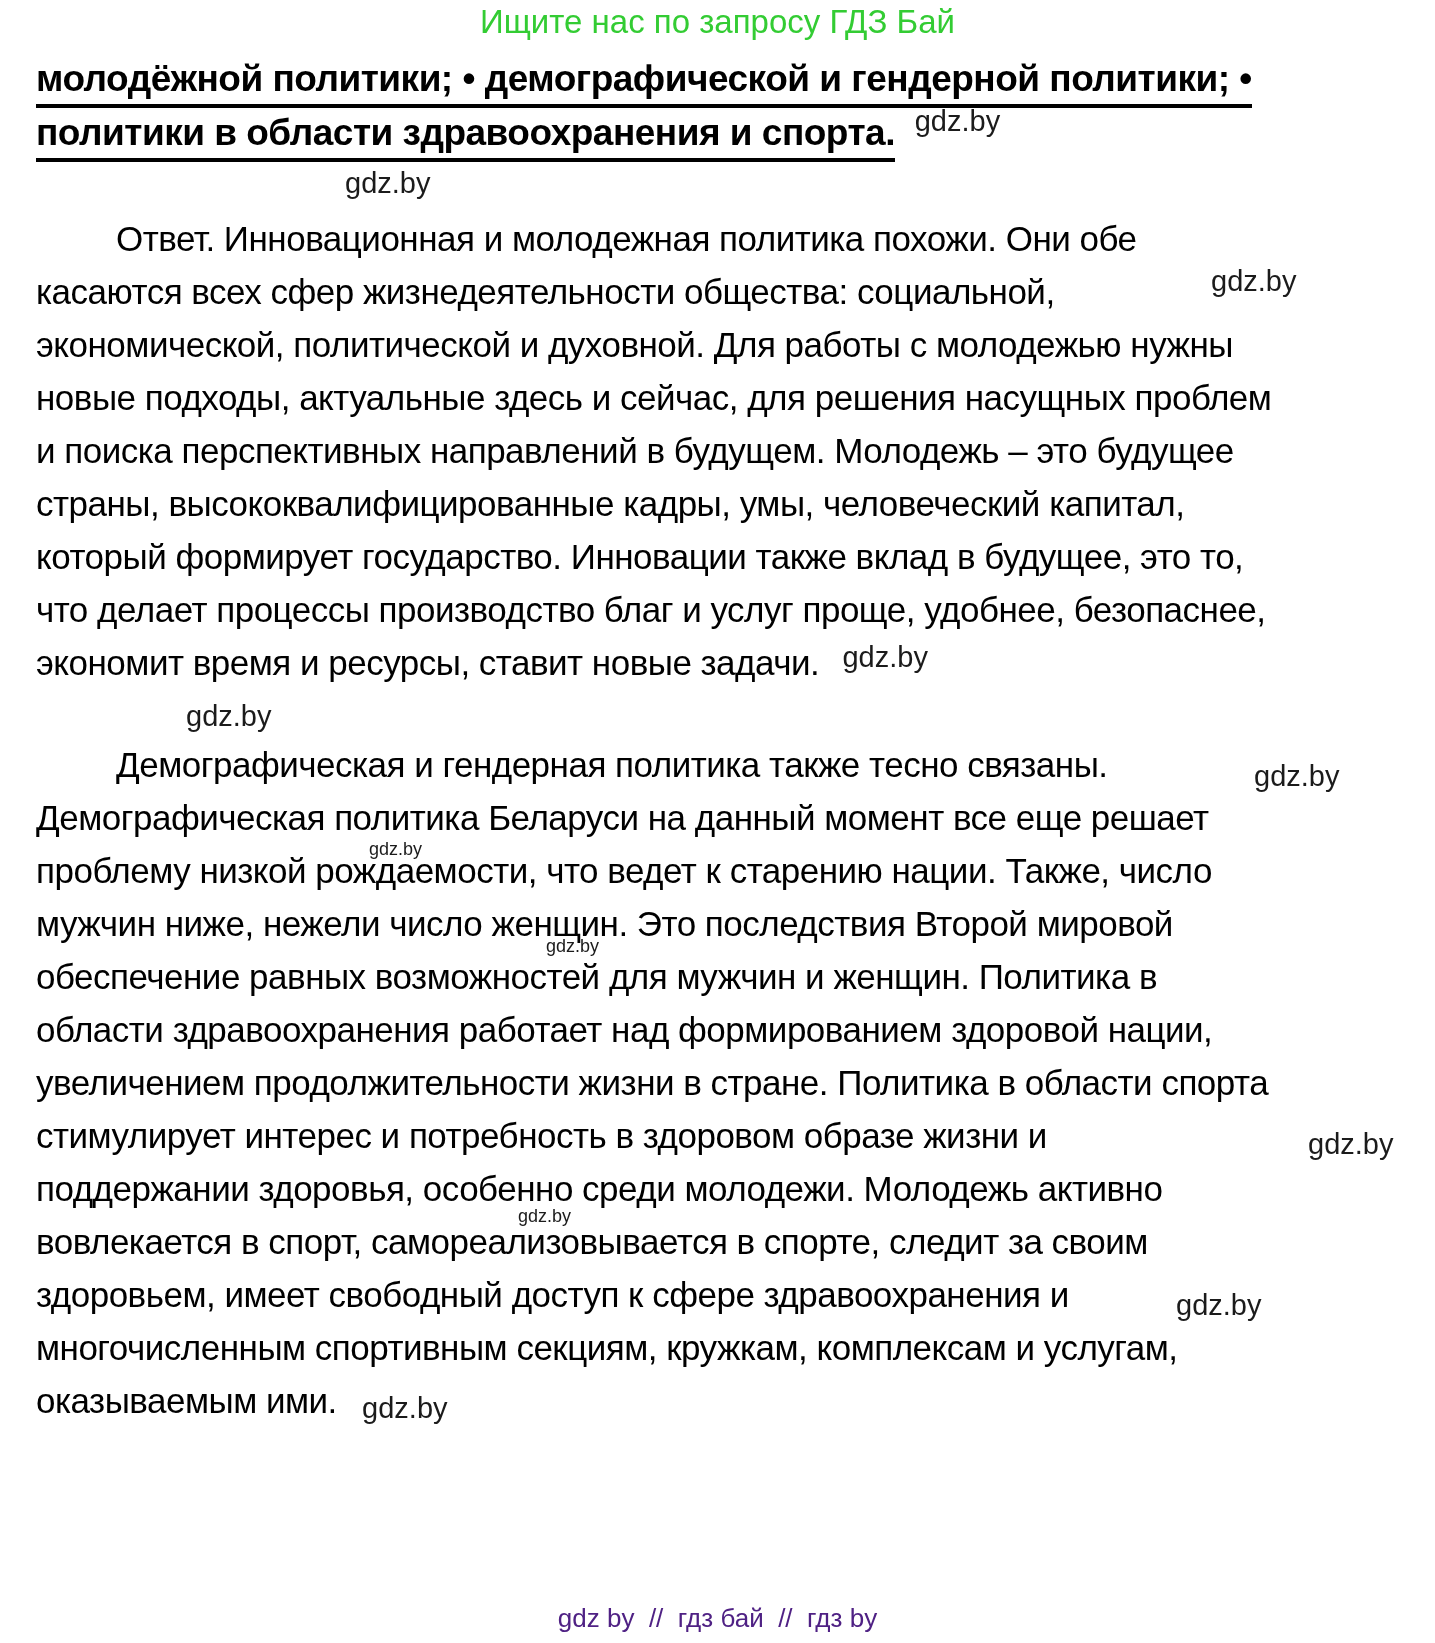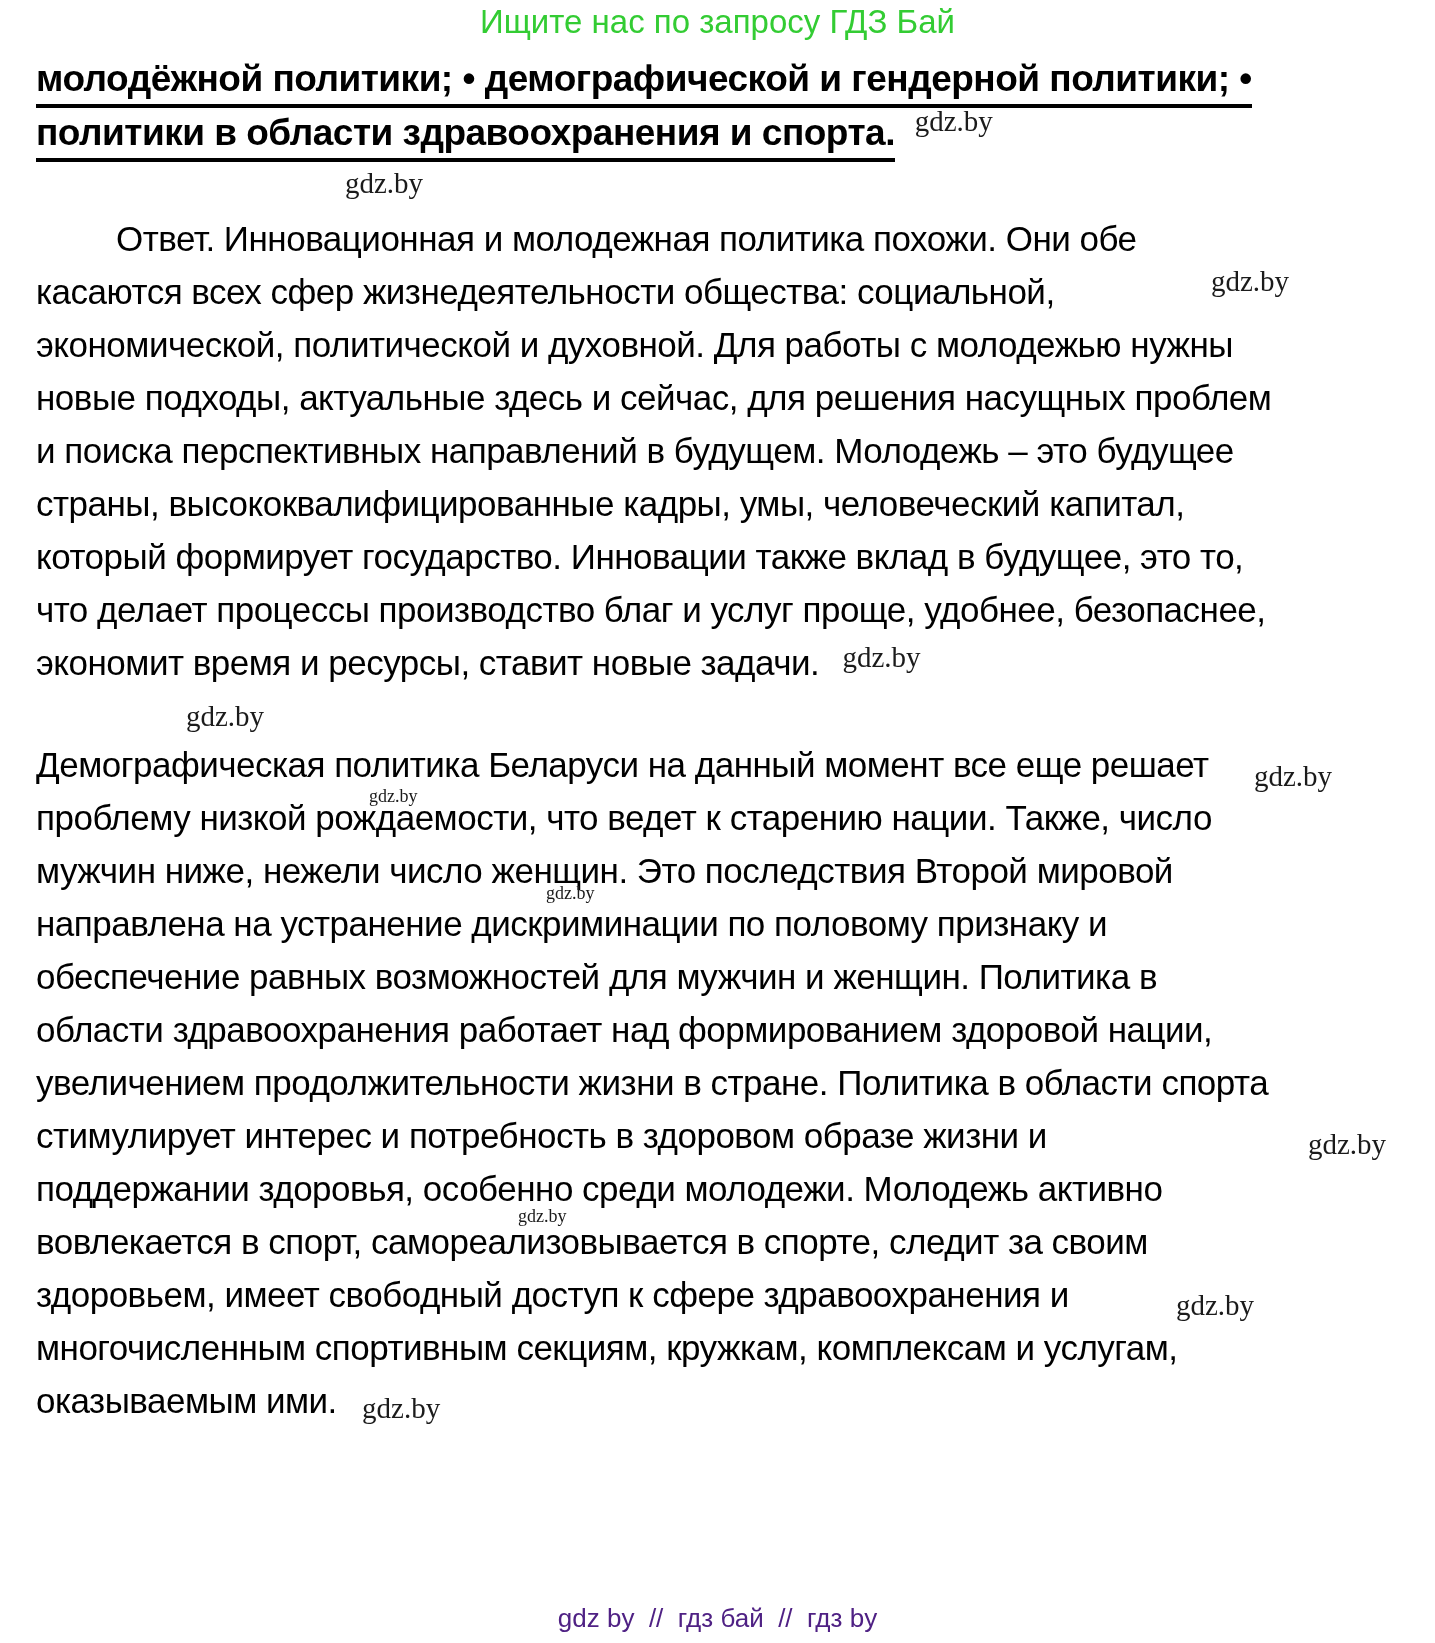--- a/index.html
+++ b/index.html
@@ -10,21 +10,21 @@
   .banner {
     padding-top:6px; text-align:center;
     font-size:33px; line-height:32px; color:#33cc33;
   }
   .task {
     margin:16px 24px 0 36px; font-weight:700; font-size:37px; letter-spacing:-0.5px;
   }
   .t-line { line-height:50px; white-space:nowrap; }
   .t-line.indent { padding-left:80px; }
   .t-line .u { display:inline-block; line-height:40px; padding-bottom:5px; border-bottom:4px solid #000; }
-  .wm { font-weight:400; color:#1b1b1b; letter-spacing:0; font-family:Liberation Serif, serif; }
+  .wm { font-weight:400; color:#1b1b1b; letter-spacing:0; font-family:Liberation Sans, sans-serif; }
   .wm-md { font-size:29px; }
   .wm-sm { font-size:18px; }
   .wm-sup { display:inline-block; position:relative; top:-14px; margin-left:10px; }
   .wm-row { position:relative; white-space:nowrap; }
   .row-a { height:44px; line-height:42px; padding-left:345px; }
   .row-b { height:46px; line-height:44px; padding-left:150px; }
   .answer { margin:6px 10px 0 36px; font-size:35px; letter-spacing:-0.5px; }
   .a-line { position:relative; line-height:53px; white-space:nowrap; }
   .a-line.indent { padding-left:80px; }
   .wm-abs { position:absolute; }
@@ -84,34 +84,34 @@
     <div class="a-line">
       <span>экономит время и ресурсы, ставит новые задачи.</span>
       <span class="wm wm-md wm-inline" style="margin-left:14px; top:-8px;">gdz.by</span>
     </div>
 
     <div class="wm-row row-b">
       <span class="wm wm-md">gdz.by</span>
     </div>
 
     <div class="a-line indent">
+      <span>Демографическая и гендерная политика также тесно связаны.</span>
       <span class="wm wm-md wm-abs" style="left:1218px; top:12px;">gdz.by</span>
     </div>
     <div class="a-line">
       <span>Демографическая политика Беларуси на данный момент все еще решает</span>
     </div>
     <div class="a-line">
       <span>проблему низкой рождаемости, что ведет к старению нации. Также, число</span>
       <span class="wm wm-sm wm-abs" style="left:333px; top:-21px;">gdz.by</span>
     </div>
     <div class="a-line">
       <span>мужчин ниже, нежели число женщин. Это последствия Второй мировой</span>
     </div>
     <div class="a-line">
-      <span>направлена на устранение дискриминации по половому признаку и</span>
       <span class="wm wm-sm wm-abs" style="left:510px; top:-30px;">gdz.by</span>
     </div>
     <div class="a-line">
       <span>обеспечение равных возможностей для мужчин и женщин. Политика в</span>
     </div>
     <div class="a-line">
       <span>области здравоохранения работает над формированием здоровой нации,</span>
     </div>
     <div class="a-line">
       <span>увеличением продолжительности жизни в стране. Политика в области спорта</span>

